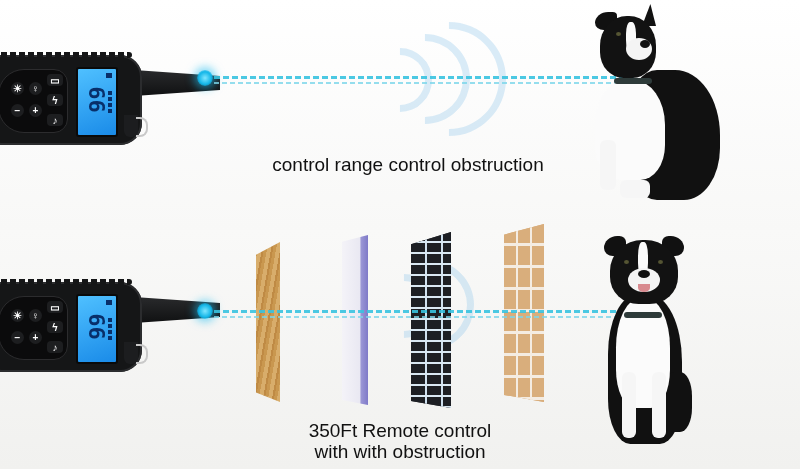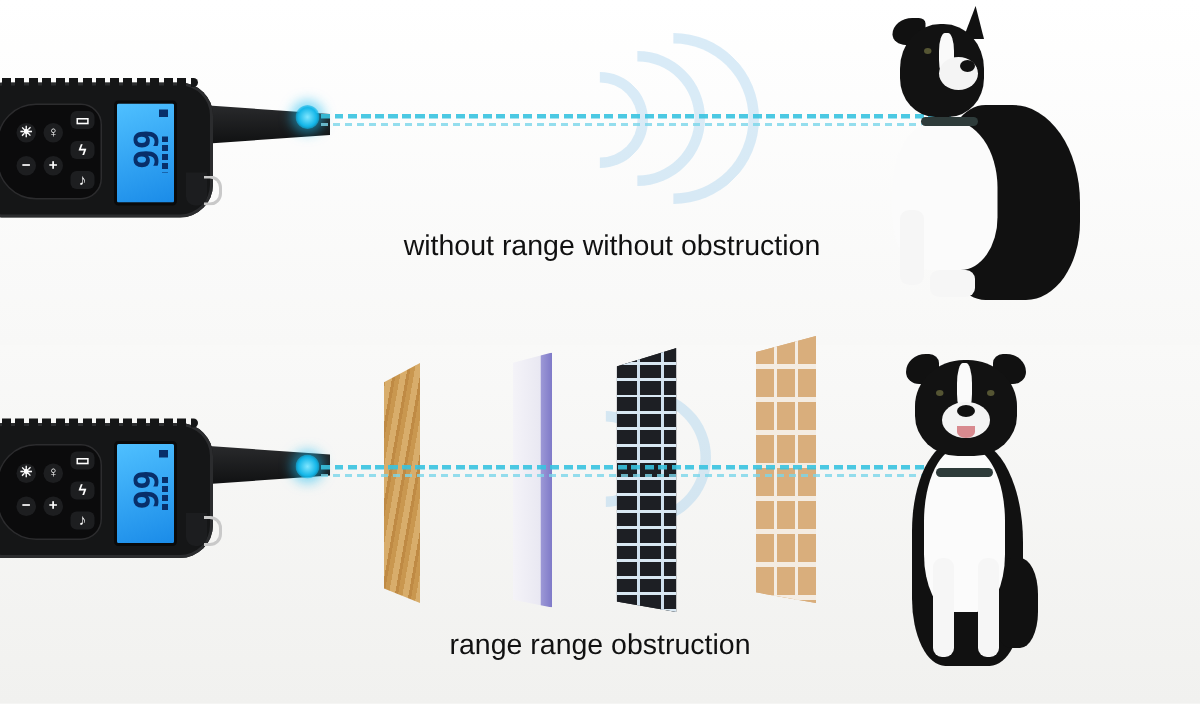--- a/index.html
+++ b/index.html
@@ -92,21 +92,21 @@
     <div class="ear" style="left:52px;top:4px;width:14px;height:22px;clip-path:polygon(60% 0,100% 100%,0 100%);"></div>
     <div class="head" style="left:10px;top:16px;width:56px;height:62px;"></div>
     <div class="blaze" style="left:36px;top:22px;width:10px;height:30px;"></div>
     <div class="muzzle" style="left:36px;top:38px;width:26px;height:22px;"></div>
     <div class="nose" style="left:50px;top:40px;width:10px;height:8px;"></div>
     <div class="eye" style="left:26px;top:32px;"></div>
     <div class="collar" style="left:24px;top:78px;width:38px;"></div>
   </div>
 
   <div class="caption" style="left:228px;top:154px;width:360px;">
-    <div>without range without obstruction</div>
+    <div>control range control obstruction</div>
   </div>
 </div>
 
 <div class="panel bottom">
   <div class="wave" style="left:372px;top:44px;width:50px;height:50px;"></div>
   <div class="wave" style="left:384px;top:30px;width:76px;height:76px;"></div>
 
   <div class="wall wood" style="left:256px;top:12px;width:24px;height:160px;"></div>
   <div class="wall glass" style="left:342px;top:5px;width:26px;height:170px;"></div>
   <div class="wall brick" style="left:411px;top:2px;width:40px;height:176px;"></div>
@@ -149,15 +149,16 @@
     <div class="blaze" style="left:38px;top:10px;width:10px;height:34px;"></div>
     <div class="muzzle" style="left:28px;top:36px;width:32px;height:24px;"></div>
     <div class="nose" style="left:38px;top:38px;width:12px;height:8px;"></div>
     <div class="tongue" style="left:38px;top:52px;width:12px;height:8px;"></div>
     <div class="eye" style="left:24px;top:28px;"></div>
     <div class="eye" style="left:58px;top:28px;"></div>
     <div class="collar" style="left:24px;top:80px;width:38px;"></div>
   </div>
 
   <div class="caption" style="left:230px;top:190px;width:340px;">
-    <div>range range obstruction</div>
+    <div>350Ft Remote control</div>
+    <div>with with obstruction</div>
   </div>
 </div>
 
 </body></html>

